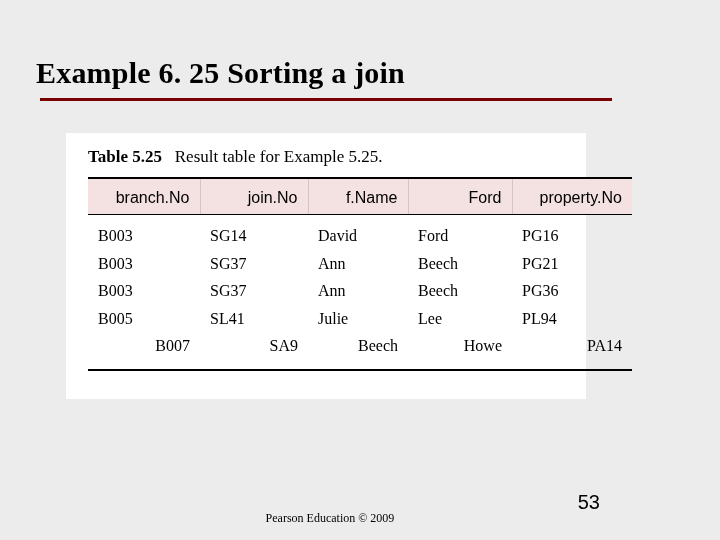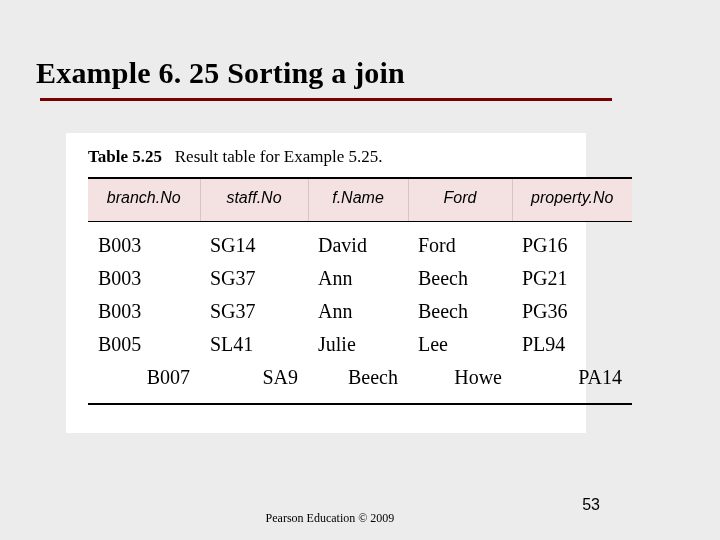--- a/index.html
+++ b/index.html
@@ -49,28 +49,27 @@
   col.c1 { width: 108px; }
   col.c2 { width: 100px; }
   col.c3 { width: 104px; }
   col.c4 { width: 120px; }
   thead th {
     background: #f4e1e1;
     font-weight: normal;
     font-family: Arial, Helvetica, sans-serif;
     font-size: 16px;
     color: #000;
-    text-align: center;
-    padding: 10px 10px 14px 10px;
+    text-align: right;
+    padding: 10px 10px 7px 10px;
     border-top: 2px solid #000;
     border-bottom: 1px solid #000;
-    font-style: italic;
   }
   tbody td {
-    font-size: 20px;
+    font-size: 16px;
     color: #000;
     text-align: left;
     padding: 4px 10px 2px 10px;
     line-height: 1.35;
   }
   tbody tr:first-child td { padding-top: 10px; }
   tbody tr:last-child td {
     padding-bottom: 12px;
     border-bottom: 2px solid #000;
     text-align: right;
@@ -89,21 +88,21 @@
     text-align: center;
     font-family: "Times New Roman", Times, serif;
     font-size: 12px;
     color: #000;
   }
   .page-num {
     position: absolute;
     right: 52px;
     bottom: 26px;
     font-family: Arial, Helvetica, sans-serif;
-    font-size: 16px;
+    font-size: 20px;
     color: #000;
   }
 </style>
 </head>
 <body>
 
 <div class="slide">
 
   <div class="title-block">
     <div class="title">Example 6. 25  Sorting a join</div>
@@ -120,21 +119,21 @@
       <colgroup>
         <col class="c0">
           <col class="c1">
           <col class="c2">
           <col class="c3">
           <col class="c4">
       </colgroup>
       <thead>
         <tr>
           <th>branch.No</th>
-          <th>staff.No</th>
+          <th>join.No</th>
           <th>f.Name</th>
           <th>Ford</th>
           <th>property.No</th>
         </tr>
       </thead>
       <tbody>
         <tr>
           <td>B003</td>
           <td>SG14</td>
           <td>David</td>

